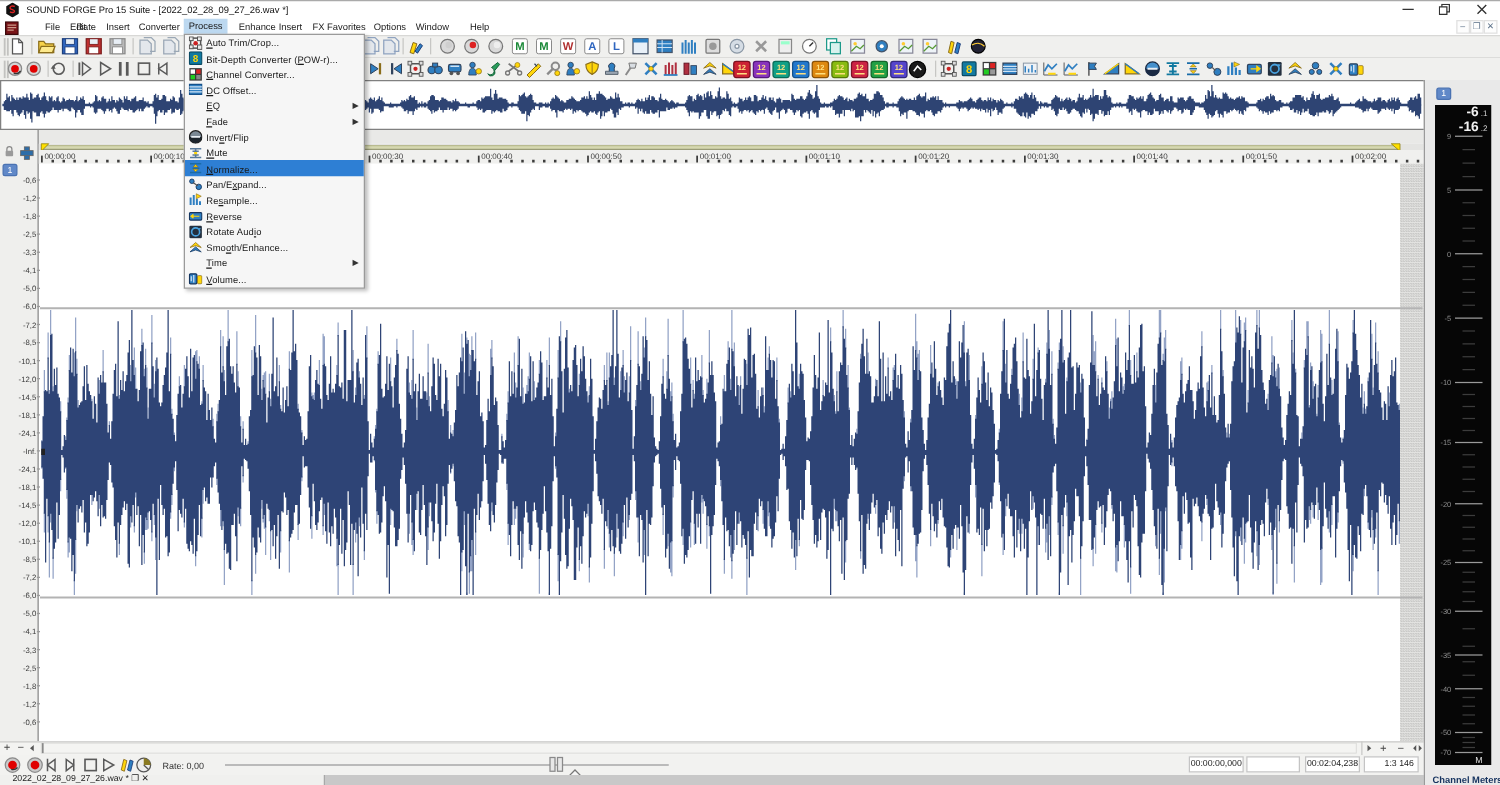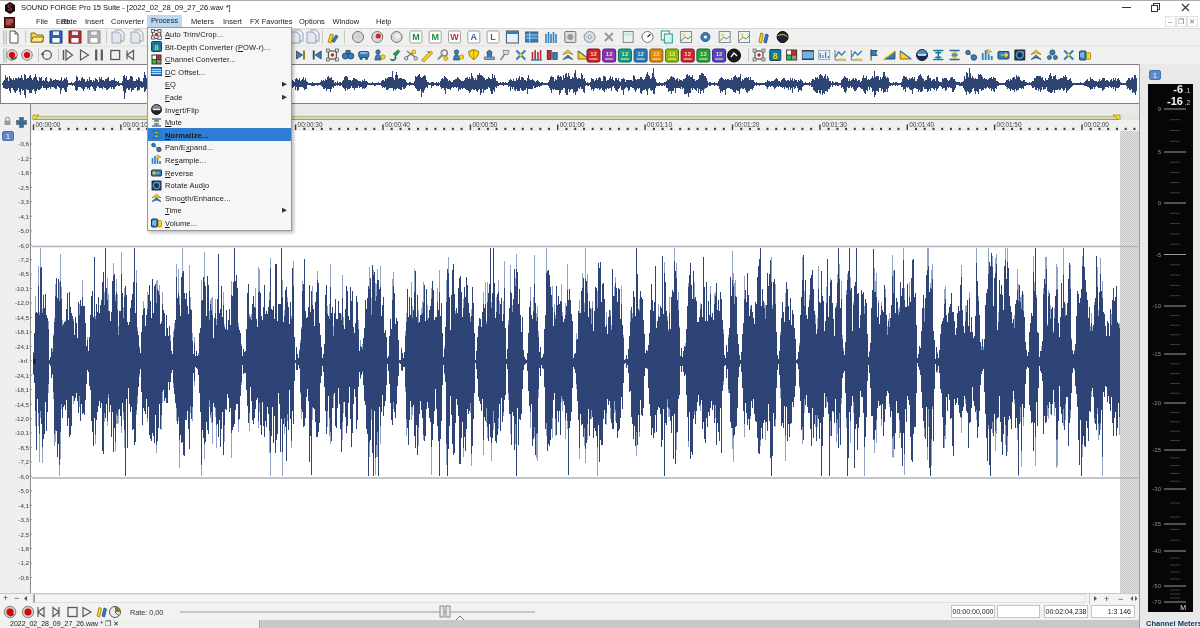--- a/index.html
+++ b/index.html
@@ -16,21 +16,21 @@
 #loopfill { left:33px; top:115.5px; width:1087px; height:4px; background:#d6d8b0; border-top:1px solid #b9bb90; border-bottom:1px solid #9a9c78; }
 #ruler { left:31px; top:120px; width:1108px; height:11px; background:#f0f0ee; }
 #leftcol { left:0; top:104px; width:31px; height:489px; background:#efefed; border-right:1px solid #8a8a8a; }
 #waveview { left:32px; top:131px; width:1107px; height:462px; background:#fff; }
 #eofarea { left:1120px; top:131px; width:19px; height:462px; background:#e2e2e0; background-image:conic-gradient(#c6c6c4 25%, transparent 0 50%, #c6c6c4 0 75%, transparent 0); background-size:2px 2px; }
 #rightpanel { left:1139px; top:64px; width:61px; height:564px; background:#e9e9e9; border-left:1px solid #9a9a9a; }
 #meter { left:1148px; top:84px; width:45px; height:528px; background:#060606; }
 .tab1 { position:absolute; width:12px; height:10px; background:#6088c8; border:1px solid #4a72b2; border-radius:2px; color:#fff; font-size:7px; text-align:center; line-height:9px; }
 #menu { left:147px; top:26.5px; width:145px; height:204px; background:#f6f6f6; border:1px solid #9a9a9a; box-shadow:2px 2px 3px rgba(0,0,0,0.25); z-index:50; }
 .mi { position:relative; height:12.6px; font-size:7.5px; color:#1a1a1a; }
-.mi.hl { background:#2e7fd4;font-weight:bold; }
+.mi.hl { background:#2e7fd4; }
 .mt { position:absolute; left:17px; top:2.6px; letter-spacing:0.1px; }
 .arr { position:absolute; right:4px; top:2.2px; font-size:6.5px; color:#333; }
 .mi u { text-decoration:underline; text-underline-offset:1px; }
 #hscroll { left:0; top:593px; width:1139px; height:11px; background:#f3f3f1; border-top:1px solid #c9c9c7; }
 #transport2 { left:0; top:604px; width:1139px; height:16px; background:#f2f2f0; }
 #tabrow { left:0; top:620px; width:1200px; height:8px; background:#c8c8c8; }
 #doctab { left:0; top:620px; width:260px; height:8px; background:#f0f0ee; border-right:1px solid #a8a8a8; font-size:7px; color:#222; padding-left:10px; line-height:8px; }
 .statbox { position:absolute; top:605px; height:13px; background:#fff; border:1px solid #c4c4c4; font-size:7px; color:#222; text-align:center; line-height:12px; }
 text { font-family:"Liberation Sans",sans-serif; }
 #dbcol text { font-size:6.2px; fill:#3a3a3a; }
@@ -57,21 +57,21 @@
   <svg class="abs" style="left:4px;top:16.5px" width="11" height="11">
       <rect x="0.5" y="0.5" width="10" height="10" fill="#7a1518" stroke="#3a0a0c"></rect>
       <path d="M2 3h7M2 5h7M2 7h5" stroke="#c98" stroke-width="1"></path>
     </svg>
   <div class="mbi" style="left:36px">File</div>
     <div class="mbi" style="left:56px">Edit</div>
     <div class="mbi" style="left:61px">Rate</div>
     <div class="mbi" style="left:85px">Insert</div>
     <div class="mbi" style="left:111px">Converter</div>
     <div class="mbi proc" style="left:147px;width:35px">Process</div>
-    <div class="mbi" style="left:191px">Meters</div>
+    <div class="mbi" style="left:191px">Enhance</div>
     <div class="mbi" style="left:223px">Insert</div>
     <div class="mbi" style="left:250px">FX Favorites</div>
     <div class="mbi" style="left:299px">Options</div>
     <div class="mbi" style="left:332.5px">Window</div>
     <div class="mbi" style="left:376px">Help</div>
   <div class="winbtn" style="left:1165px">–</div>
   <div class="winbtn" style="left:1176px">❐</div>
   <div class="winbtn" style="left:1187px">✕</div>
 
   <div class="abs" id="toolbars"></div>

